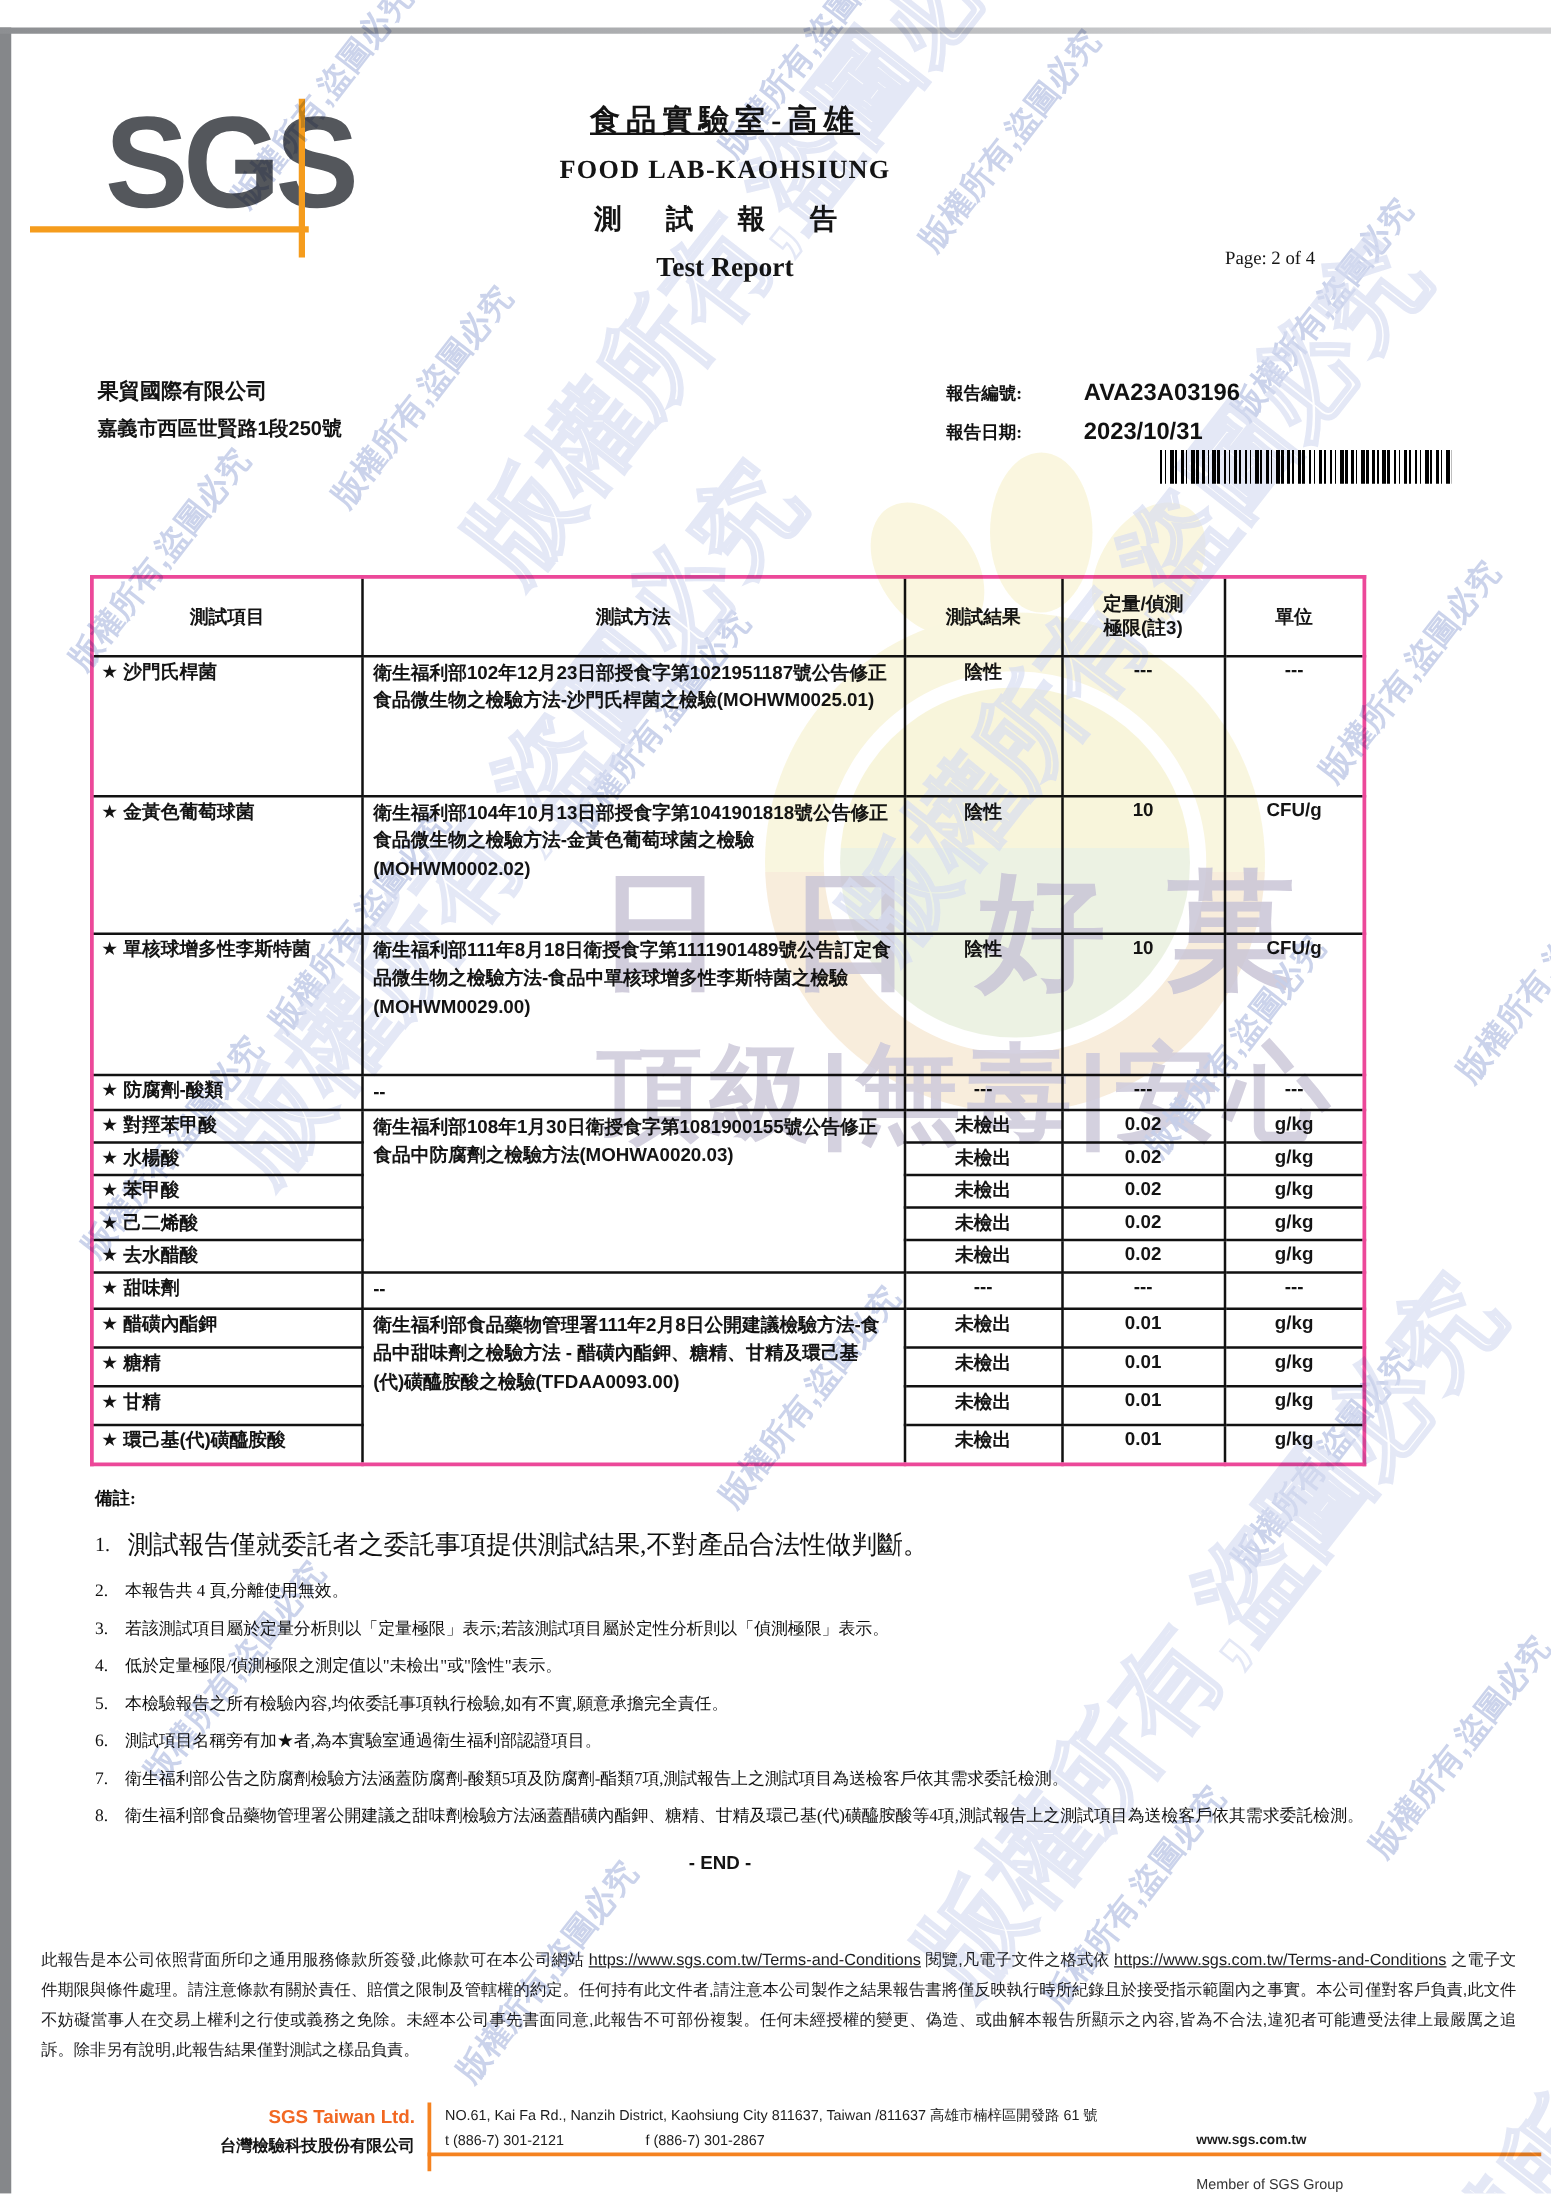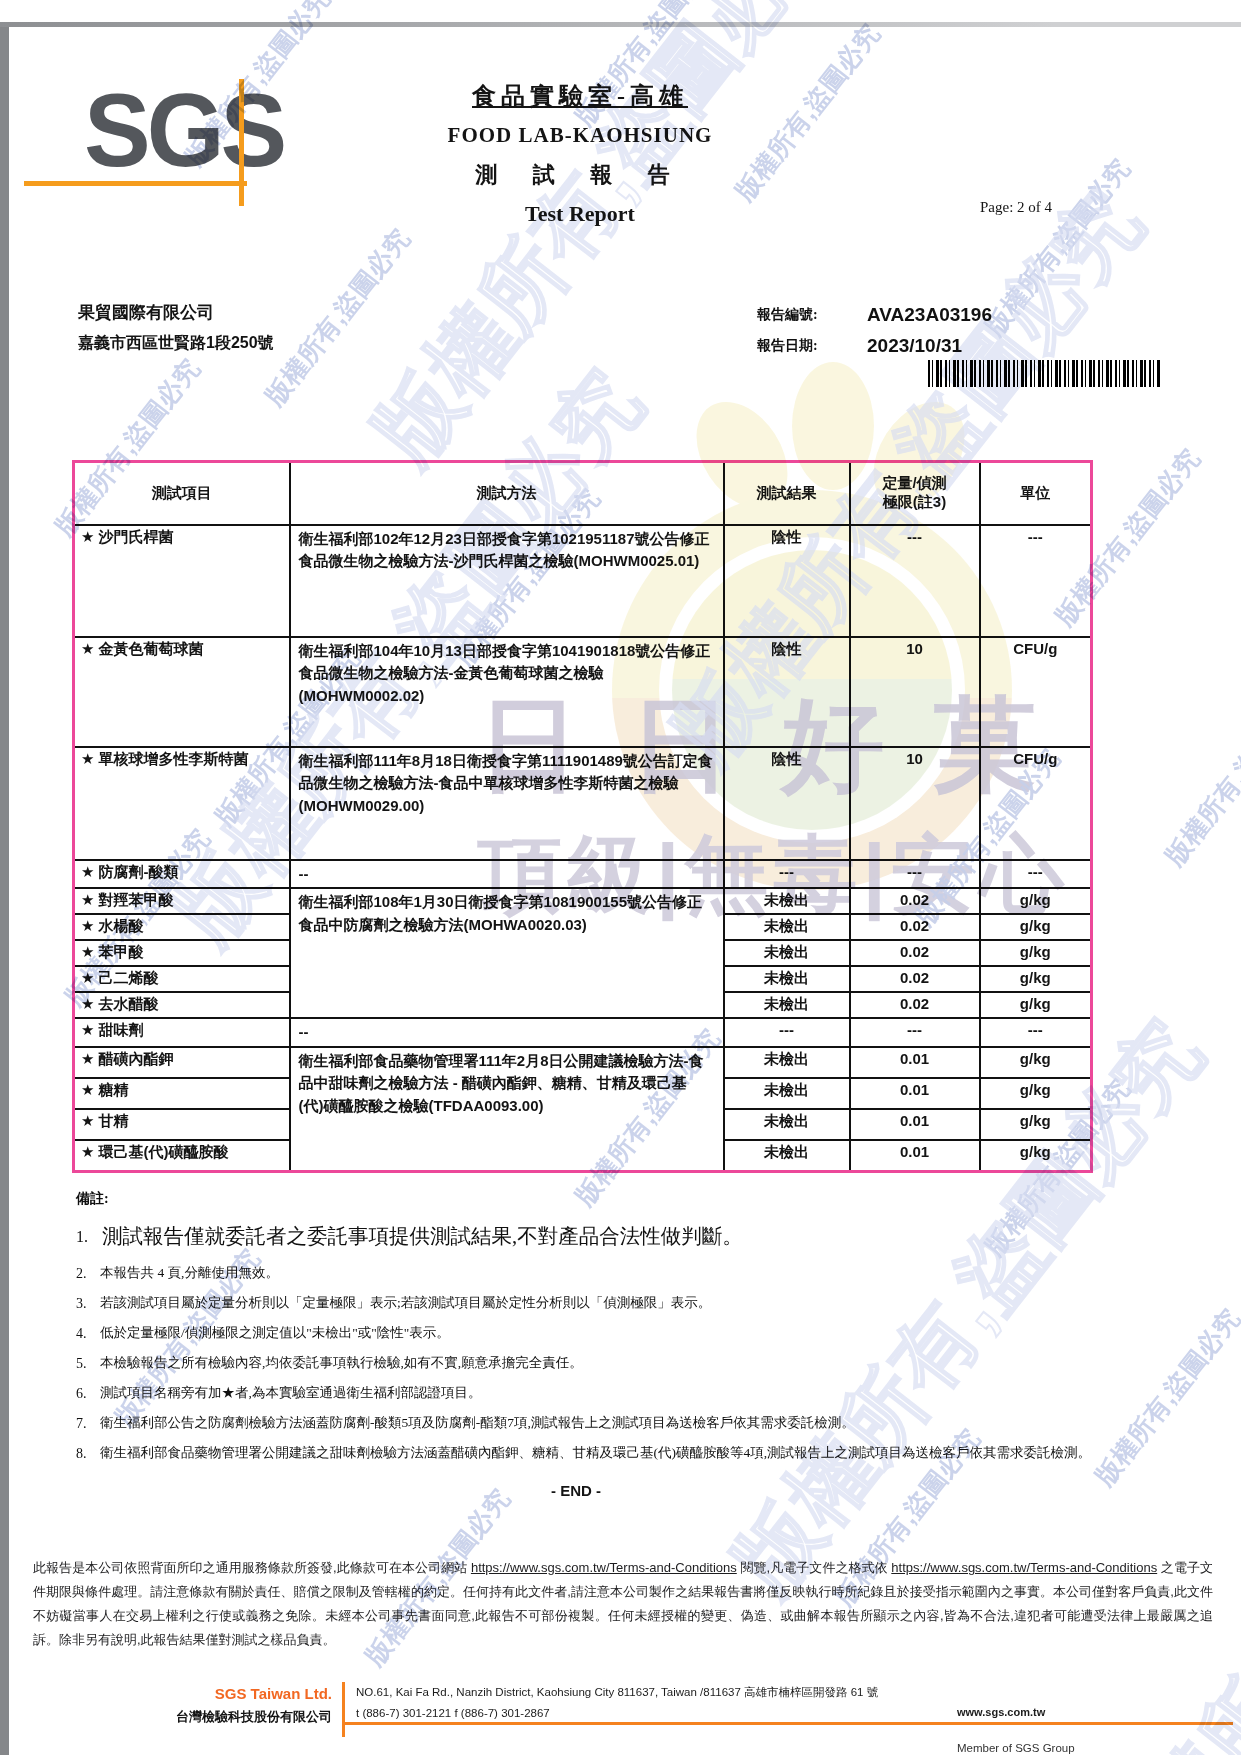--- a/index.html
+++ b/index.html
@@ -73,21 +73,21 @@
 
   
   .f-company-en { position:absolute; left:120px; top:1685px; width:212px; text-align:right;
                   color:#f26822; font-weight:bold; font-size:15px; }
   .f-company-zh { position:absolute; left:90px; top:1708px; width:242px; text-align:right;
                   font-size:13px; font-weight:bold;
                   font-family:"Liberation Serif","DejaVu Serif",serif; color:#141414; }
   .f-vline { position:absolute; left:342px; top:1682px; width:3px; height:55px; background:#f5821f; }
   .f-addr  { position:absolute; left:356px; top:1685px; width:720px; font-size:11.5px; color:#1c1c1c; }
   .f-phones{ position:absolute; left:356px; top:1707px; font-size:11.5px; color:#1c1c1c; }
-  .f-phones .fx { }
+  .f-phones .fx { margin-left:62px; }
   .f-hline { position:absolute; left:342px; top:1722px; width:891px; height:3px; background:#f5821f; }
   .f-web   { position:absolute; left:957px; top:1706px; font-size:11px; font-weight:bold; color:#1c1c1c; }
   .f-member{ position:absolute; left:957px; top:1742px; font-size:11.5px; color:#333; }
 
   
   .wm-layer { position:absolute; inset:0; pointer-events:none; mix-blend-mode:multiply; }
   .wm-diag span { position:absolute; font-size:26px; font-weight:bold; color:#c6cfe9;
                   white-space:nowrap; transform:rotate(-52deg); opacity:.9; }
   .wm-diag span.big { font-size:84px; color:transparent;
                       -webkit-text-stroke:2px #d6dcf1; opacity:.65; }

